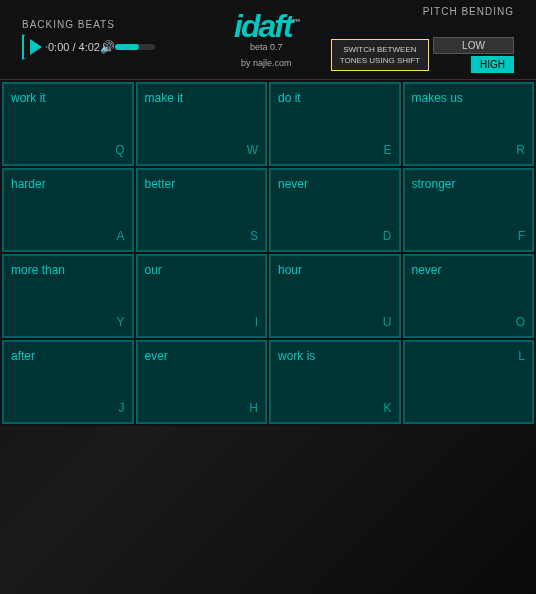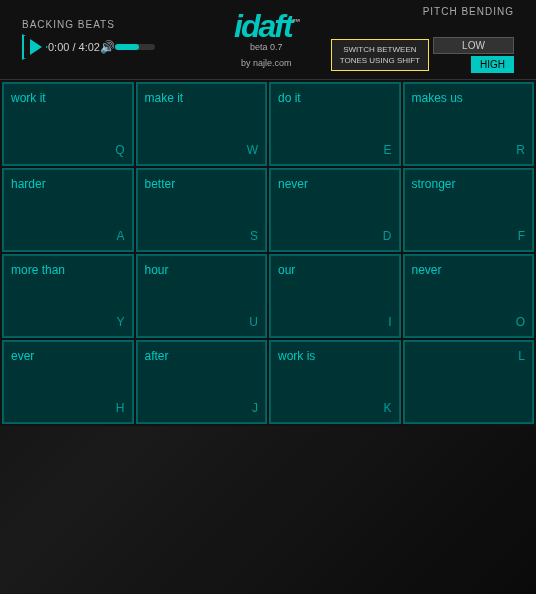--- a/index.html
+++ b/index.html
@@ -302,39 +302,39 @@
   </div>
     <div class="pad">
     <span class="pad-label">stronger</span>
     <span class="pad-key">F</span>
   </div>
     <div class="pad">
     <span class="pad-label">more than</span>
     <span class="pad-key">Y</span>
   </div>
     <div class="pad">
+    <span class="pad-label">our</span>
+    <span class="pad-key">I</span>
+  </div>
+    <div class="pad">
     <span class="pad-label">hour</span>
     <span class="pad-key">U</span>
   </div>
     <div class="pad">
-    <span class="pad-label">our</span>
-    <span class="pad-key">I</span>
-  </div>
-    <div class="pad">
     <span class="pad-label">never</span>
     <span class="pad-key">O</span>
   </div>
     <div class="pad">
+    <span class="pad-label">after</span>
+    <span class="pad-key">J</span>
+  </div>
+    <div class="pad">
     <span class="pad-label">ever</span>
     <span class="pad-key">H</span>
   </div>
     <div class="pad">
-    <span class="pad-label">after</span>
-    <span class="pad-key">J</span>
-  </div>
-    <div class="pad">
     <span class="pad-label">work is</span>
     <span class="pad-key">K</span>
   </div>
     <div class="pad">
     <span class="pad-key">L</span>
   </div>
   </div>
 
 </body></html>

